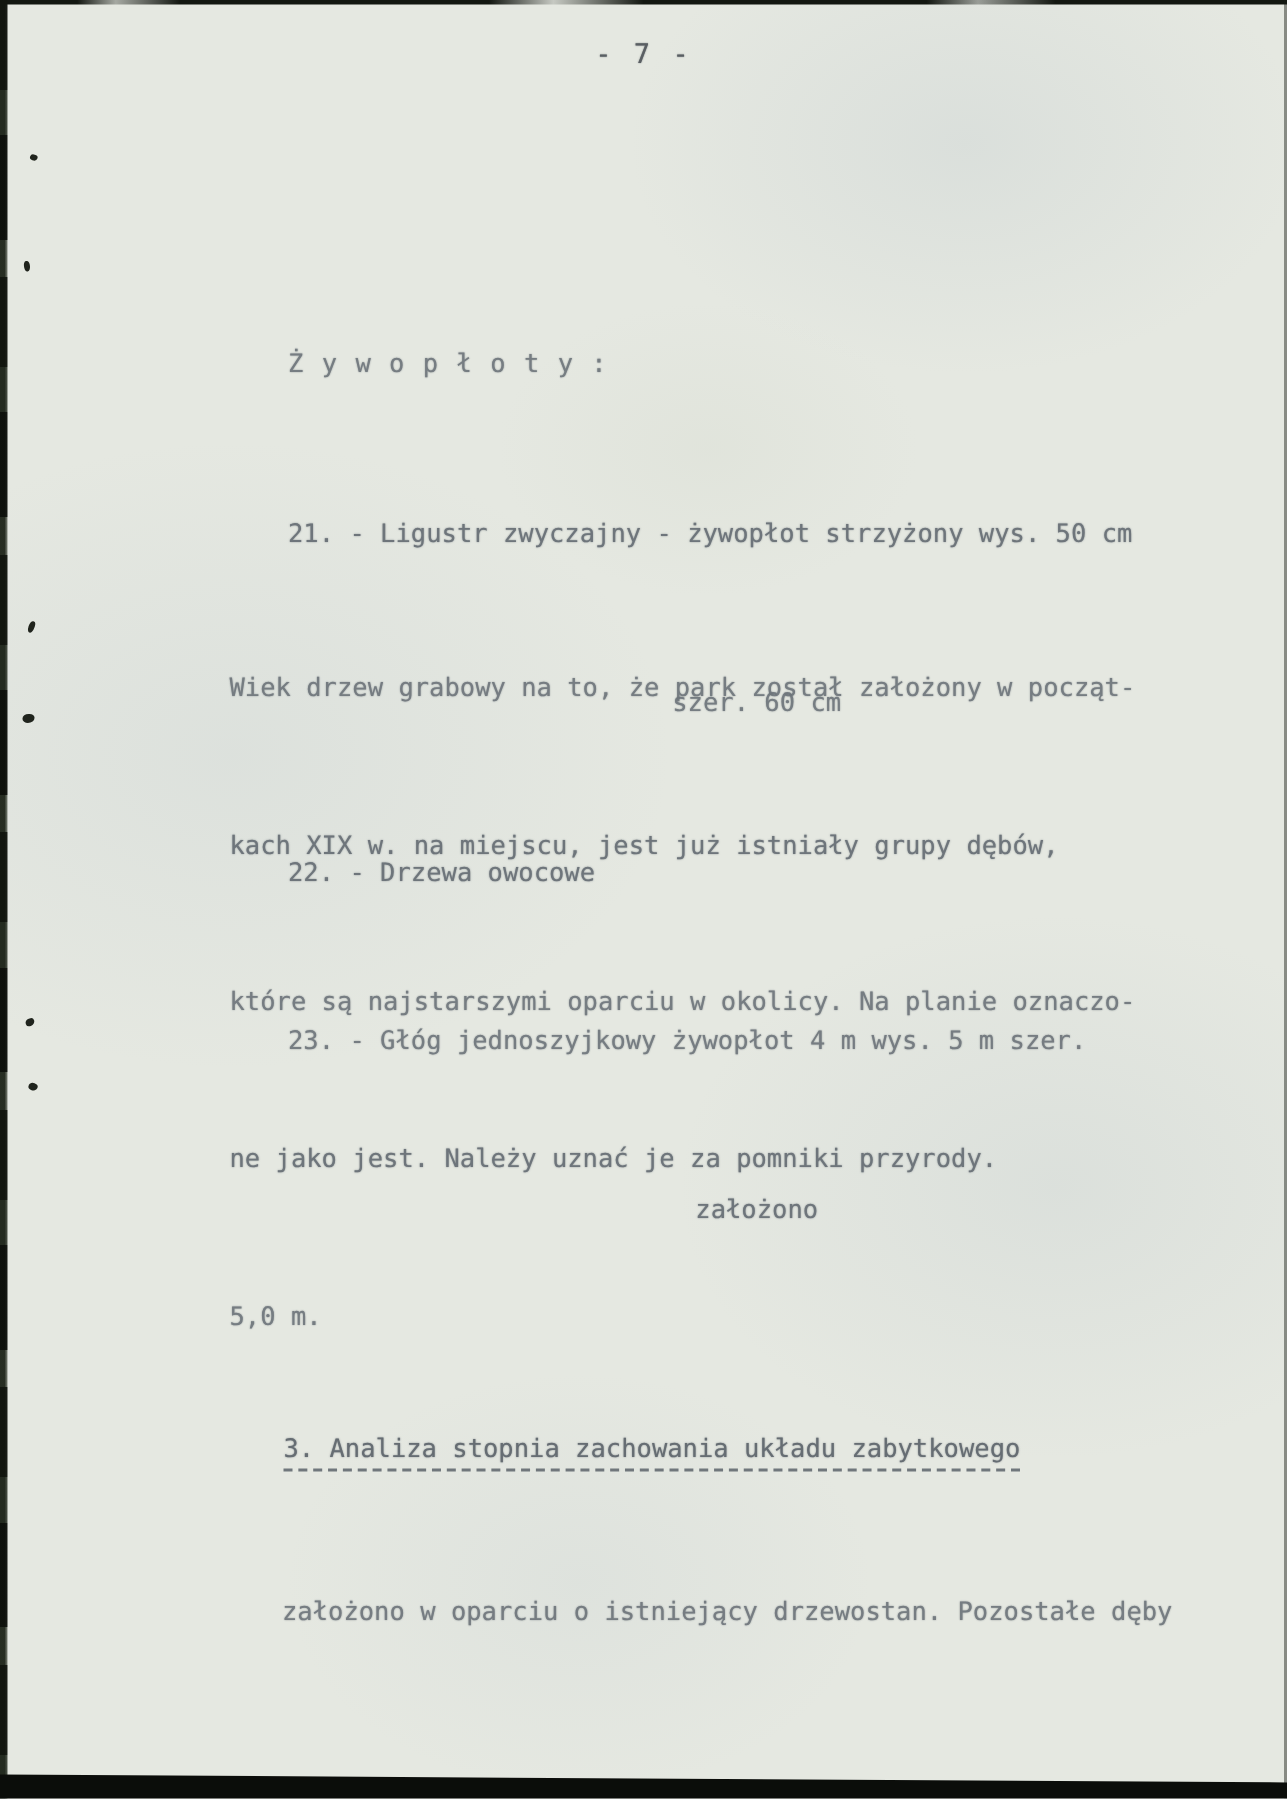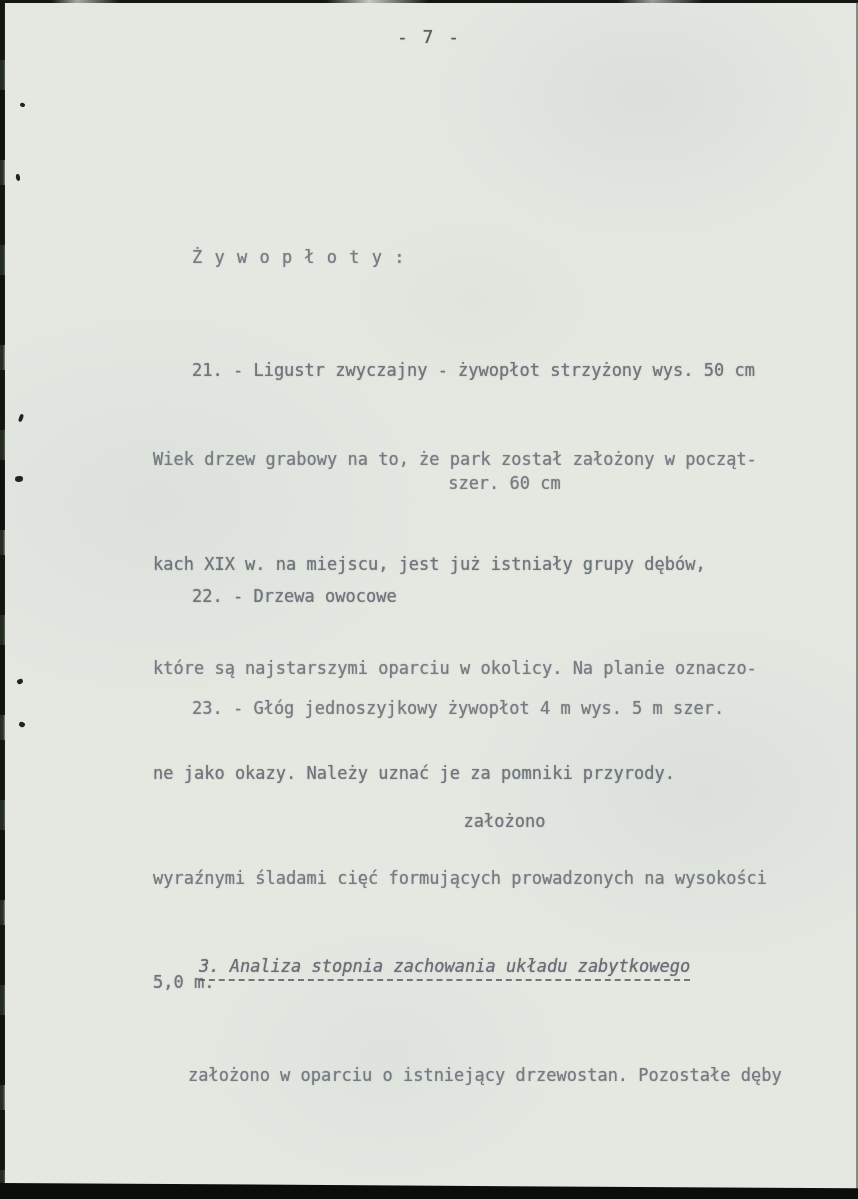--- a/index.html
+++ b/index.html
@@ -26,23 +26,23 @@
   .line{display:block;}
   .line:nth-child(odd){opacity:.93;}
   .pagenum{
     position:absolute;top:26px;left:0;width:858px;text-align:center;
     color:#5a5f63;letter-spacing:2px;font-size:18px;
     text-shadow:0 0 1px rgba(80,86,92,.8);
   }
   .block{position:absolute;}
   .blk-hedges{left:192px;top:150px;line-height:37.6px;}
   .blk-hedges .cont{padding-left:62px;text-align:center;}
-  .hedges-heading{letter-spacing:1px;margin-top:14px;}
+  .hedges-heading{letter-spacing:1px;}
   .blk-para1{left:153px;top:372px;line-height:34.9px;}
-  .blk-heading3{left:158px;top:936px;font-style:italic;}
+  .blk-heading3{left:148px;top:936px;}
   .blk-heading3 .u{
     display:inline-block;
     border-bottom:2px dashed rgba(92,99,106,.85);
     padding-bottom:3px;
     color:#666d73;
   }
   .blk-para2{left:188px;top:984px;line-height:36.4px;}
 
   
   .edge-top{
@@ -91,22 +91,21 @@
     <span class="line cont">szer. 60 cm</span>
     <span class="line">22. - Drzewa owocowe</span>
     <span class="line">23. - Głóg jednoszyjkowy żywopłot 4 m wys. 5 m szer.</span>
     <span class="line cont">założono</span>
   </div>
 
   <div class="block blk-para1 ink">
     <span class="line">Wiek drzew grabowy na to, że park został założony w począt-</span>
     <span class="line">kach XIX w. na miejscu, jest już istniały grupy dębów,</span>
     <span class="line">które są najstarszymi oparciu w okolicy. Na planie oznaczo-</span>
-    <span class="line">ne jako okazy. Należy uznać je za pomniki przyrody.</span>
-    <span class="line">wyraźnymi śladami cięć formujących prowadzonych na wysokości</span>
+    <span class="line">ne jako jest. Należy uznać je za pomniki przyrody.</span>
     <span class="line">5,0 m.</span>
     
     
     
     
     
     
     
     
   </div>

